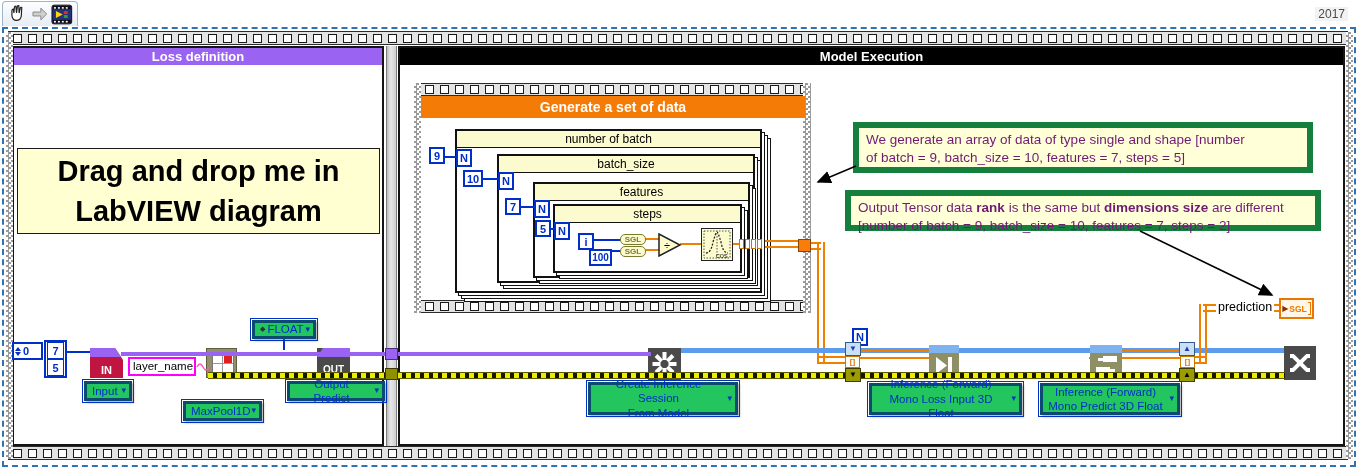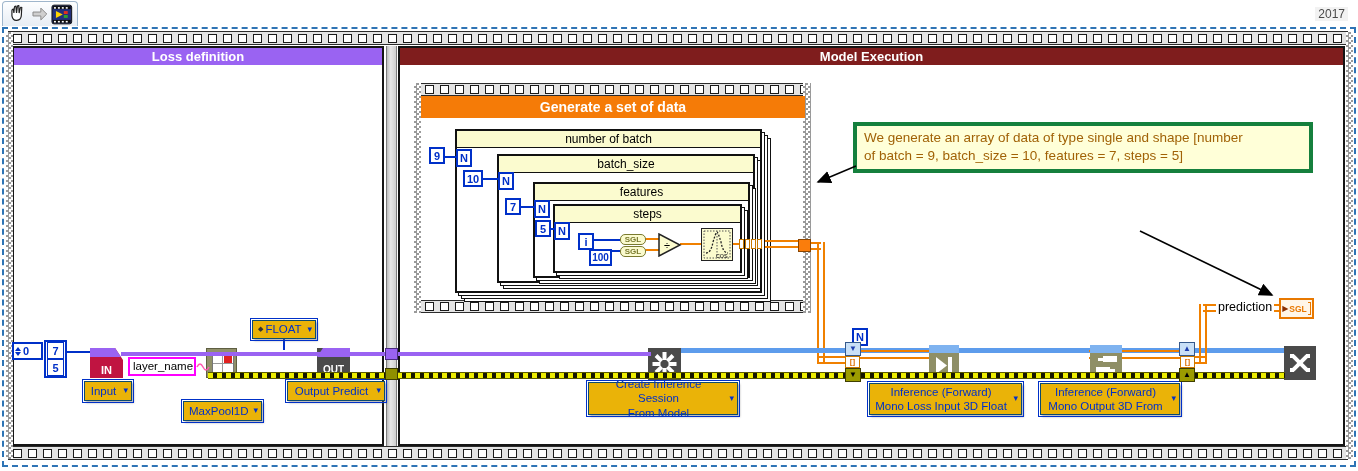--- a/index.html
+++ b/index.html
@@ -24,21 +24,21 @@
   .loop{position:absolute;border:2px solid #111;background:#fff;box-sizing:border-box;z-index:3;
         box-shadow:3px 3px 0 -1px #fff,3px 3px 0 0 #111,6px 6px 0 -1px #fff,6px 6px 0 0 #111,9px 9px 0 -1px #fff,9px 9px 0 0 #111;}
   .loop.small-stack{box-shadow:3px 3px 0 -1px #fff,3px 3px 0 0 #111,6px 6px 0 -1px #fff,6px 6px 0 0 #111;}
   .loop-header{background:#FBFBCF;border-bottom:1px solid #111;text-align:center;font-size:12px;color:#000;padding:1px 0;}
 
   
   .bluebox{position:absolute;border:2px solid #0030C8;background:#fff;color:#0030C8;font-weight:bold;
            display:flex;align-items:center;justify-content:center;font-size:11px;box-sizing:border-box;z-index:6;}
 
   
-  .ring{position:absolute;background:#eab308;border:1px solid #0c4a6e;outline:1px solid #0030C8;outline-offset:1px;
+  .ring{position:absolute;background:#22c55e;border:3px solid #0c4a6e;outline:1px solid #0030C8;outline-offset:1px;
         color:#0030C8;font-size:11.5px;line-height:1.25;text-align:center;display:flex;flex-direction:column;
         justify-content:center;padding:1px 14px 1px 5px;box-sizing:border-box;z-index:6;box-shadow:2px 2px 2px rgba(100,100,100,.45);}
   .ring .arrow{position:absolute;right:3px;top:50%;transform:translateY(-50%);font-size:9px;}
 
   
   .wire{position:absolute;}
   .z5{z-index:5;} .z6{z-index:6;} .z7{z-index:7;}
   .w-purple{background:#9A63F2;height:4px;}
   .w-blue{background:#5D9CEC;height:5px;}
   .w-thinblue{background:#0030C8;height:2px;}
@@ -48,21 +48,21 @@
   .w-error{height:5px;border-top:1px solid #5a5a00;border-bottom:1px solid #5a5a00;box-sizing:content-box;
            background:repeating-linear-gradient(90deg,#EDED00 0 5px,#161600 5px 9px);}
 
   .tun{position:absolute;z-index:8;box-sizing:border-box;}
   .sr{display:flex;align-items:center;justify-content:center;font-size:8px;line-height:1;}
 
   .node{position:absolute;z-index:6;box-sizing:border-box;}
 
   .seq-hdr{position:absolute;background:#F57B07;color:#fff;font-weight:bold;font-size:14px;text-align:center;z-index:3;}
 
-  .comment{position:absolute;background:#FFFFD8;border:4px solid #15803d;font-size:13.5px;color:#a16207;
+  .comment{position:absolute;background:#FFFFD8;border:6px solid #15803d;font-size:13.5px;color:#701a75;
            padding:3px 7px;box-sizing:border-box;z-index:6;line-height:1.35;}
 
   .overlay{position:absolute;left:0;top:0;z-index:8;pointer-events:none;}
 
   .toolbar-tab{position:absolute;left:2px;top:1px;width:76px;height:25px;border:1px solid #9FB6CC;border-bottom:none;
                border-radius:4px 4px 0 0;background:linear-gradient(#FDFEFF,#E7EDF4);display:flex;align-items:center;gap:3px;padding:0 4px;box-sizing:border-box;z-index:9;}
   .yearbox{position:absolute;right:10px;top:7px;font-size:12px;color:#4a4a4a;background:#f2f2f2;padding:0 3px;z-index:9;}
 </style>
 </head>
 <body>
@@ -282,20 +282,24 @@
     </div>
   <div class="checker" style="left:6px;top:32px;width:7px;height:427px;"></div>
   <div class="checker" style="left:1346px;top:32px;width:7px;height:427px;"></div>
 
   <div class="divider" style="left:386px;top:46px;width:11px;height:400px;"></div>
 
   <div class="panel" style="left:12px;top:46px;width:372px;height:400px;">
     <div class="panel-header" style="background:#9A63F2;">Loss definition</div>
   </div>
 
+  <div class="note" style="left:17px;top:148px;width:363px;height:86px;display:flex;flex-direction:column;justify-content:center;text-align:center;font-weight:bold;font-size:29px;line-height:40px;">
+    <div>Drag and drop me in</div>
+    <div>LabVIEW diagram</div>
+  </div>
 
   <div class="bluebox" style="left:12px;top:342px;width:31px;height:18px;justify-content:flex-start;padding-left:1px;">
     <span style="display:flex;flex-direction:column;gap:1px;margin-right:2px;">
       <span style="width:0;height:0;border-left:3px solid transparent;border-right:3px solid transparent;border-bottom:4px solid #0030C8;"></span>
       <span style="width:0;height:0;border-left:3px solid transparent;border-right:3px solid transparent;border-top:4px solid #0030C8;"></span>
     </span>
     <span>0</span>
   </div>
   <div class="bluebox" style="left:44px;top:340px;width:23px;height:38px;background:#fff;"></div>
   <div class="bluebox" style="left:47px;top:342px;width:17px;height:17px;border-width:1.5px;">7</div>
@@ -341,21 +345,21 @@
   </div>
   <div class="ring" style="left:287px;top:381px;width:98px;height:20px;">
     <span>Output Predict</span>
     <span class="arrow">▾</span>
   </div>
 
   <div class="tun" style="left:385px;top:348px;width:13px;height:12px;background:#9A63F2;border:1px solid #4B2C80;"></div>
   <div class="tun" style="left:385px;top:368px;width:13px;height:12px;background:#8F8F00;border:1px solid #3C3C00;"></div>
 
   <div class="panel" style="left:398px;top:46px;width:947px;height:400px;">
-    <div class="panel-header" style="background:#7f1d1d;">Model Execution</div>
+    <div class="panel-header" style="background:#000000;">Model Execution</div>
   </div>
 
   <div class="fsband" style="left:420px;top:83px;width:386px;height:13px;">
       <i></i>
       <i></i>
       <i></i>
       <i></i>
       <i></i>
       <i></i>
       <i></i>
@@ -475,20 +479,24 @@
   <div class="wire w-odblh z5" style="left:765px;top:240px;width:34px;height:8px;"></div>
   <div class="tun" style="left:798px;top:239px;width:13px;height:13px;background:#FA7D0C;border:1px solid #8A4500;"></div>
 
   <div class="wire w-odblh z5" style="left:811px;top:242px;width:10px;height:8px;"></div>
   <div class="wire w-odblv z5" style="left:817px;top:242px;width:8px;height:122px;"></div>
   <div class="wire w-odblh z5" style="left:817px;top:356px;width:31px;height:8px;"></div>
 
   <div class="comment" style="left:853px;top:122px;width:460px;height:51px;">
     <div>We generate an array of data of type single and shape [number</div>
     <div>of batch = 9, batch_size = 10, features = 7, steps = 5]</div>
+  </div>
+  <div class="comment" style="left:845px;top:190px;width:476px;height:41px;">
+    <div><span>Output Tensor data </span><span style="font-weight: bold;">rank</span><span> is the same but </span><span style="font-weight: bold;">dimensions size</span><span> are different</span></div>
+    <div>[number of batch = 9, batch_size = 10, features = 7, steps = 2]</div>
   </div>
 
   <svg class="overlay" width="1358" height="471">
     <defs>
       <marker id="ah" markerWidth="10" markerHeight="8" refX="8" refY="4" orient="auto">
         <polygon points="0,0 9,4 0,8" fill="#000"></polygon>
       </marker>
     </defs>
     <line x1="856" y1="166" x2="818" y2="182" stroke="#000" stroke-width="1.6" marker-end="url(#ah)"></line>
     <line x1="1140" y1="231" x2="1272" y2="295" stroke="#000" stroke-width="1.6" marker-end="url(#ah)"></line>
@@ -560,21 +568,21 @@
     <rect x="20" y="24" width="5" height="3" fill="#fff"></rect>
   </svg>
 
   <div class="ring" style="left:869px;top:383px;width:153px;height:32px;">
     <span>Inference (Forward)</span>
     <span>Mono Loss Input 3D Float</span>
     <span class="arrow">▾</span>
   </div>
   <div class="ring" style="left:1040px;top:383px;width:140px;height:32px;">
     <span>Inference (Forward)</span>
-    <span>Mono Output 3D From</span>
+    <span>Mono Predict 3D Float</span>
     <span class="arrow">▾</span>
   </div>
 
   <div class="wire w-odblh z5" style="left:1193px;top:356px;width:12px;height:8px;"></div>
   <div class="wire w-odblv z5" style="left:1199px;top:304px;width:8px;height:60px;"></div>
   <div class="wire w-odblh z5" style="left:1203px;top:304px;width:76px;height:8px;"></div>
   <div class="abs z6" style="left:1216px;top:300px;background:#fff;font-size:12.5px;color:#000;padding:0 2px;">prediction</div>
   <div class="abs z6" style="left:1279px;top:298px;width:35px;height:21px;border:2px solid #E87800;background:#FFF6E8;box-sizing:border-box;display:flex;align-items:center;justify-content:center;gap:1px;">
     <span style="color:#8B3000;font-size:8px;">▶</span>
     <span style="color:#E87800;font-weight:bold;font-size:8.5px;">SGL</span>

